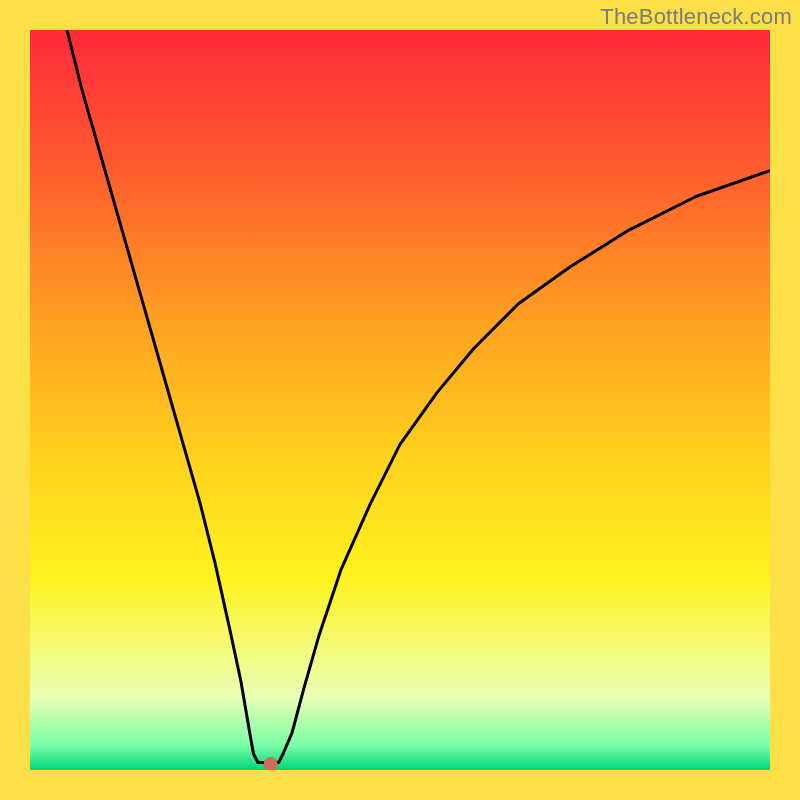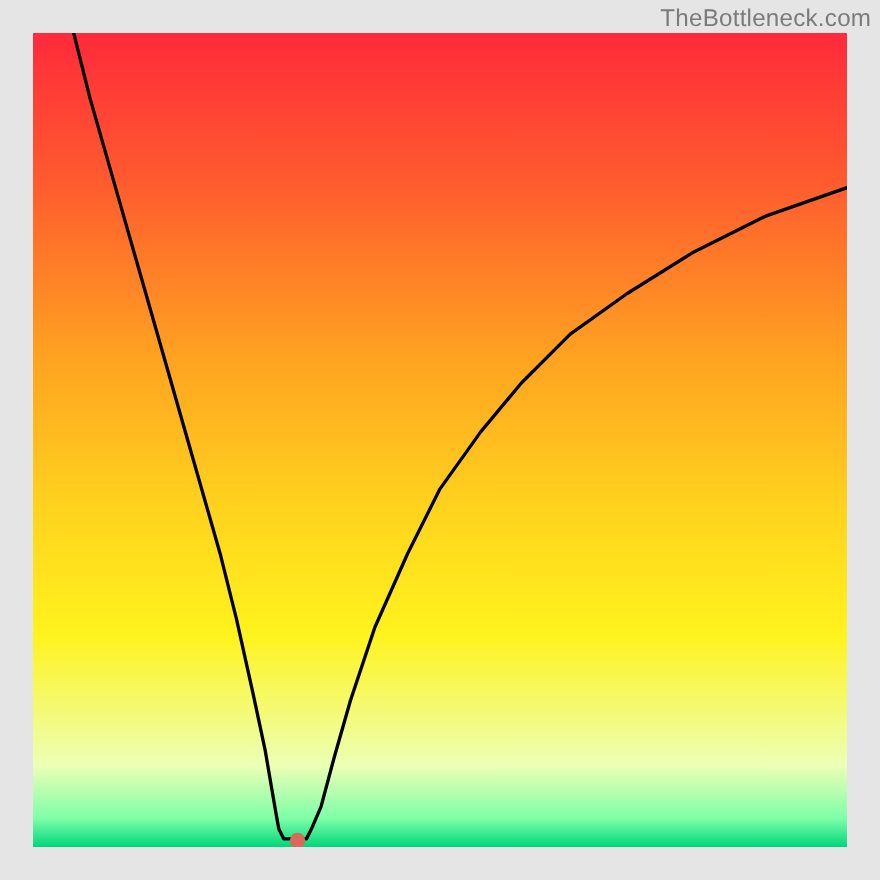--- a/index.html
+++ b/index.html
@@ -8,21 +8,21 @@
     width: 800px;
     height: 800px;
     background: #000;
     font-family: Arial, Helvetica, sans-serif;
     overflow: hidden;
   }
   .frame {
     position: relative;
     width: 800px;
     height: 800px;
-    background: #e5e5e5;
+    background: #fde047;
   }
   .plot-area {
     position: absolute;
     left: 30px;
     top: 30px;
     width: 740px;
     height: 740px;
   }
   .watermark {
     position: absolute;

